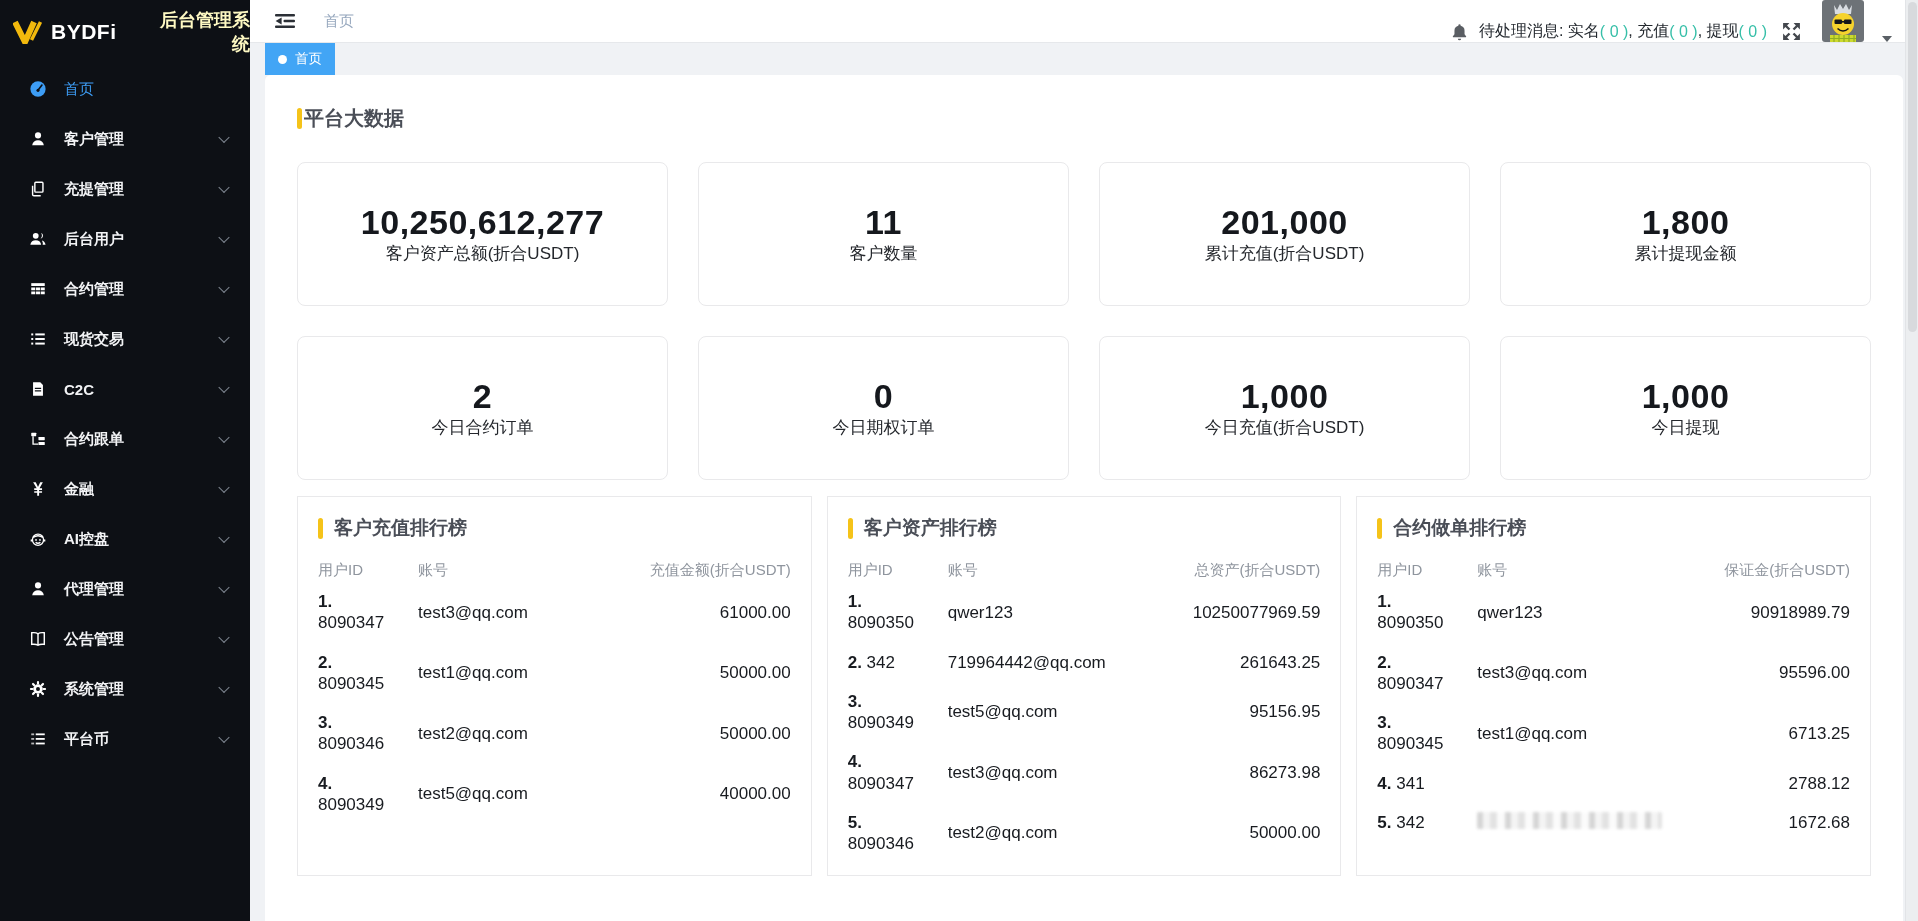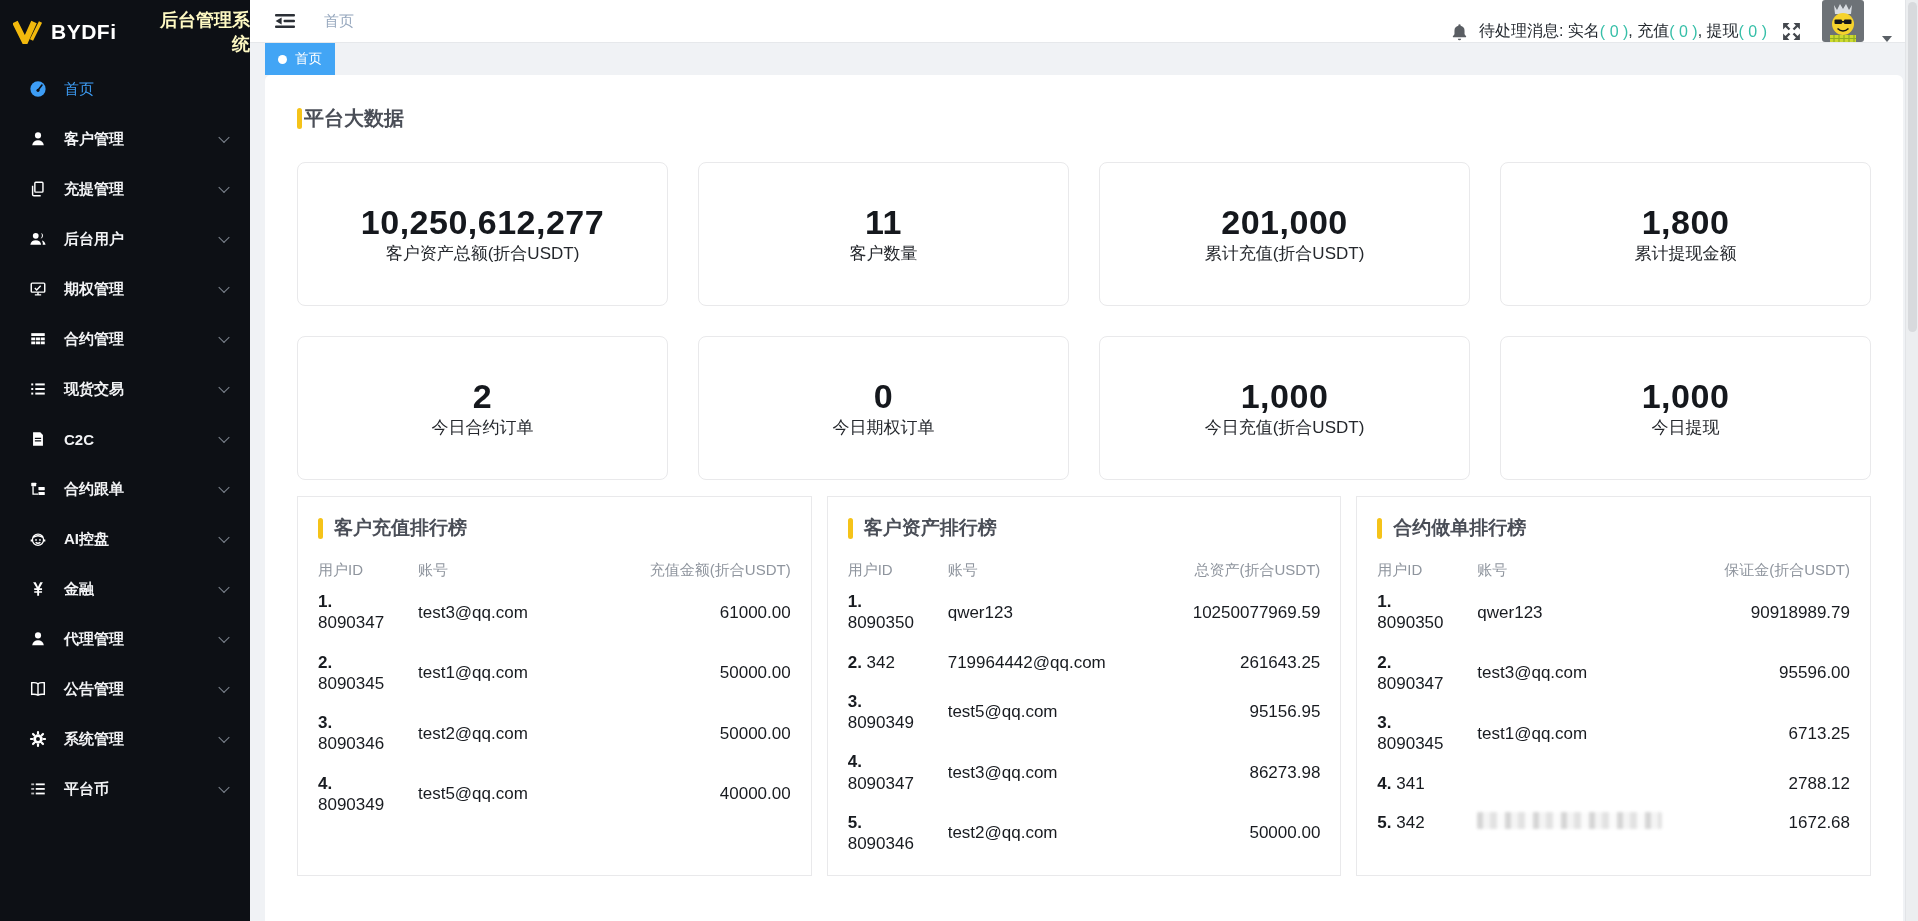--- a/index.html
+++ b/index.html
@@ -132,31 +132,20 @@
               <path d="M1.5 16.5c.5-3.4 2.8-5 6-5s5.5 1.6 6 5z"></path>
               <path d="M12.8 9.6a3.2 3.2 0 0 0 .6-6.2 4.9 4.9 0 0 1-.6 6.2z"></path>
               <path d="M14.4 11.8c2.1.6 3.6 2.1 4 4.7h-3.2a7 7 0 0 0-.8-4.7z"></path>
             </svg>
           </span>
           <span class="mi-label">后台用户</span>
           <span class="chevron"></span>
         </div>
         <div class="menu-item">
           <span class="mi-icon">
-            <svg width="18" height="18" viewBox="0 0 20 20" fill="none" stroke="currentColor" stroke-width="1.6">
-              <rect x="2.5" y="3.5" width="15" height="10" rx="1"></rect>
-              <path d="M6.5 9l2 2 4.5-4.5"></path>
-              <path d="M10 13.5v3M6.5 16.5h7"></path>
-            </svg>
-          </span>
-          <span class="mi-label">期权管理</span>
-          <span class="chevron"></span>
-        </div>
-        <div class="menu-item">
-          <span class="mi-icon">
             <svg width="18" height="18" viewBox="0 0 20 20" fill="currentColor">
               <path d="M2.5 3.5h15v3.2h-15z"></path>
               <path d="M2.5 8.2h4.5v3.1H2.5zM7.8 8.2h4.4v3.1H7.8zM13 8.2h4.5v3.1H13zM2.5 12.8h4.5v3.1H2.5zM7.8 12.8h4.4v3.1H7.8zM13 12.8h4.5v3.1H13z"></path>
             </svg>
           </span>
           <span class="mi-label">合约管理</span>
           <span class="chevron"></span>
         </div>
         <div class="menu-item">
           <span class="mi-icon">
@@ -185,43 +174,43 @@
         <div class="menu-item">
           <span class="mi-icon">
             <svg width="18" height="18" viewBox="0 0 20 20" fill="currentColor">
               <rect x="2.5" y="3" width="5.5" height="4" rx=".5"></rect>
               <path d="M4.5 7v8.7h5.5" fill="none" stroke="currentColor" stroke-width="1.5"></path>
               <rect x="10.5" y="7.8" width="7" height="3.6" rx=".5"></rect>
               <rect x="10.5" y="13.2" width="7" height="3.6" rx=".5"></rect>
             </svg>
           </span>
           <span class="mi-label">合约跟单</span>
+          <span class="chevron"></span>
+        </div>
+        <div class="menu-item">
+          <span class="mi-icon">
+            <svg width="18" height="18" viewBox="0 0 20 20" fill="currentColor">
+              <path d="M4.6 2.5h2.9L10 7.9l2.5-5.4h2.9l-3.7 6.7h2.8v1.8h-3.3v1.5h3.3v1.8h-3.3v3.2H9.1v-3.2H5.8v-1.8h3.3v-1.5H5.8V9.2h2.8z"></path>
+            </svg>
+          </span>
+          <span class="mi-label">金融</span>
           <span class="chevron"></span>
         </div>
         <div class="menu-item">
           <span class="mi-icon">
             <svg width="18" height="18" viewBox="0 0 20 20" fill="none" stroke="currentColor" stroke-width="1.5">
               <circle cx="10" cy="10.8" r="6.2"></circle>
               <path d="M4.5 8.2a10 10 0 0 1 11 0"></path>
               <circle cx="7.8" cy="11" r="1" fill="currentColor" stroke="none"></circle>
               <circle cx="12.2" cy="11" r="1" fill="currentColor" stroke="none"></circle>
               <path d="M7.4 13.6a3.6 3.6 0 0 0 5.2 0"></path>
               <path d="M2.6 10.5v2.4M17.4 10.5v2.4"></path>
             </svg>
           </span>
           <span class="mi-label">AI控盘</span>
-          <span class="chevron"></span>
-        </div>
-        <div class="menu-item">
-          <span class="mi-icon">
-            <svg width="18" height="18" viewBox="0 0 20 20" fill="currentColor">
-              <path d="M4.6 2.5h2.9L10 7.9l2.5-5.4h2.9l-3.7 6.7h2.8v1.8h-3.3v1.5h3.3v1.8h-3.3v3.2H9.1v-3.2H5.8v-1.8h3.3v-1.5H5.8V9.2h2.8z"></path>
-            </svg>
-          </span>
-          <span class="mi-label">金融</span>
           <span class="chevron"></span>
         </div>
         <div class="menu-item">
           <span class="mi-icon">
             <svg width="18" height="18" viewBox="0 0 20 20" fill="currentColor">
               <circle cx="10" cy="6" r="3.4"></circle>
               <path d="M3.5 17c.6-3.8 3.2-5.6 6.5-5.6s5.9 1.8 6.5 5.6z"></path>
             </svg>
           </span>
           <span class="mi-label">代理管理</span>

